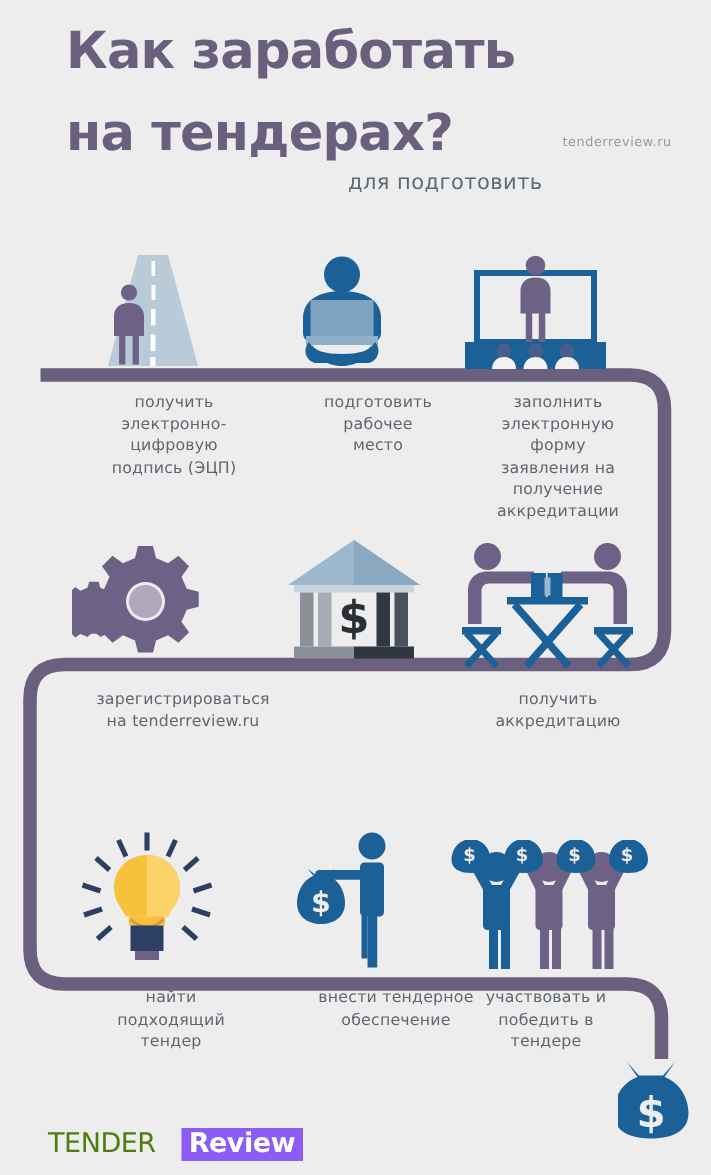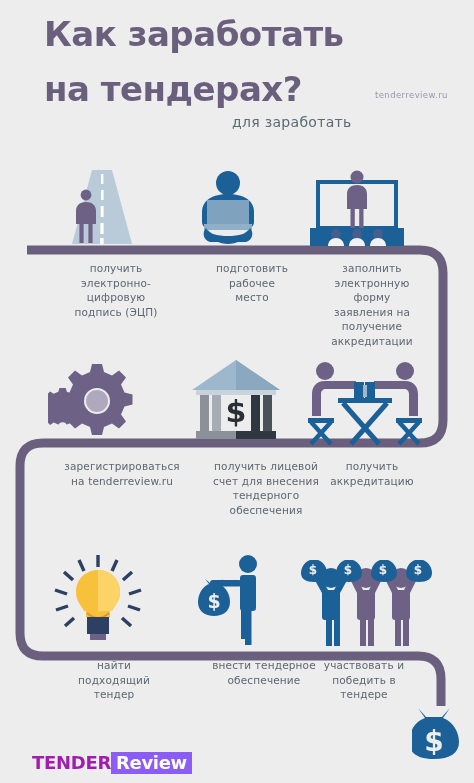--- a/index.html
+++ b/index.html
@@ -36,40 +36,40 @@
   .caption{
     position:absolute;
     font-size:10.5px;line-height:14.5px;color:#5d6670;
     letter-spacing:0.15px;width:120px;text-align:center;
   }
   .caption.wide{width:152px;}
 
   
   .logo{position:absolute;left:32px;top:752px;height:22px;display:flex;align-items:stretch;}
   .logo-tender{
-    color:#a21caf;font-size:18px;font-weight:bold;letter-spacing:-0.3px;
-    line-height:22px;padding-right:0;
+    color:#4d7c0f;font-size:18px;font-weight:normal;letter-spacing:-0.3px;
+    line-height:22px;padding-right:17px;
   }
   .logo-review{
     background:#8b5cf6;color:#ffffff;font-size:18px;font-weight:bold;
     line-height:22px;padding:0 5px;letter-spacing:-0.3px;
   }
 </style>
 </head>
 <body>
 
 <div id="stage">
 
   <div class="header">
     <div class="title">
       <span>Как заработать</span>
       <span class="l2">на тендерах?</span>
     </div>
     <div class="site-top">tenderreview.ru</div>
-    <div class="subtitle">для заработать</div>
+    <div class="subtitle">для подготовить</div>
   </div>
 
   <svg class="pathsvg" viewBox="0 0 474 500">
 
     <path d="M 27 22
              L 420 22
              Q 443 22 443 45
              L 443 192
              Q 443 215 420 215
              L 43 215
@@ -169,24 +169,20 @@
         <rect x="10" y="37" width="9" height="36" fill="#8b9198"></rect>
         <rect x="22" y="37" width="9" height="36" fill="#a6acb3"></rect>
         <rect x="61" y="37" width="9" height="36" fill="#2f3740"></rect>
         <rect x="73" y="37" width="9" height="36" fill="#4a5259"></rect>
       </g>
       <rect x="6" y="73" width="40" height="8" fill="#8b9198"></rect>
       <rect x="46" y="73" width="40" height="8" fill="#2f3740"></rect>
       <text x="46" y="64" text-anchor="middle" font-family="'DejaVu Sans',sans-serif" font-size="30" font-weight="bold" fill="#2a2f36">$</text>
     </svg>
   </div>
-  <div class="caption wide" style="left:190px;top:459px;white-space:pre-line;">получить лицевой
-счет для внесения
-тендерного
-обеспечения</div>
 
   <div class="cell" style="left:305px;top:358px;width:130px;height:88px;">
     <svg width="120" height="88" viewBox="0 0 120 88">
 
       <g fill="#6e6186">
         <circle cx="20" cy="13" r="9"></circle>
         <path d="M20 23 c-9 0 -13 6 -13 13 l0 22 l9 0 l0 -22 c0 -3 2 -5 5 -5 l30 0 l0 -8 l-26 0 z"></path>
       </g>
 
       <g fill="#6e6186">

